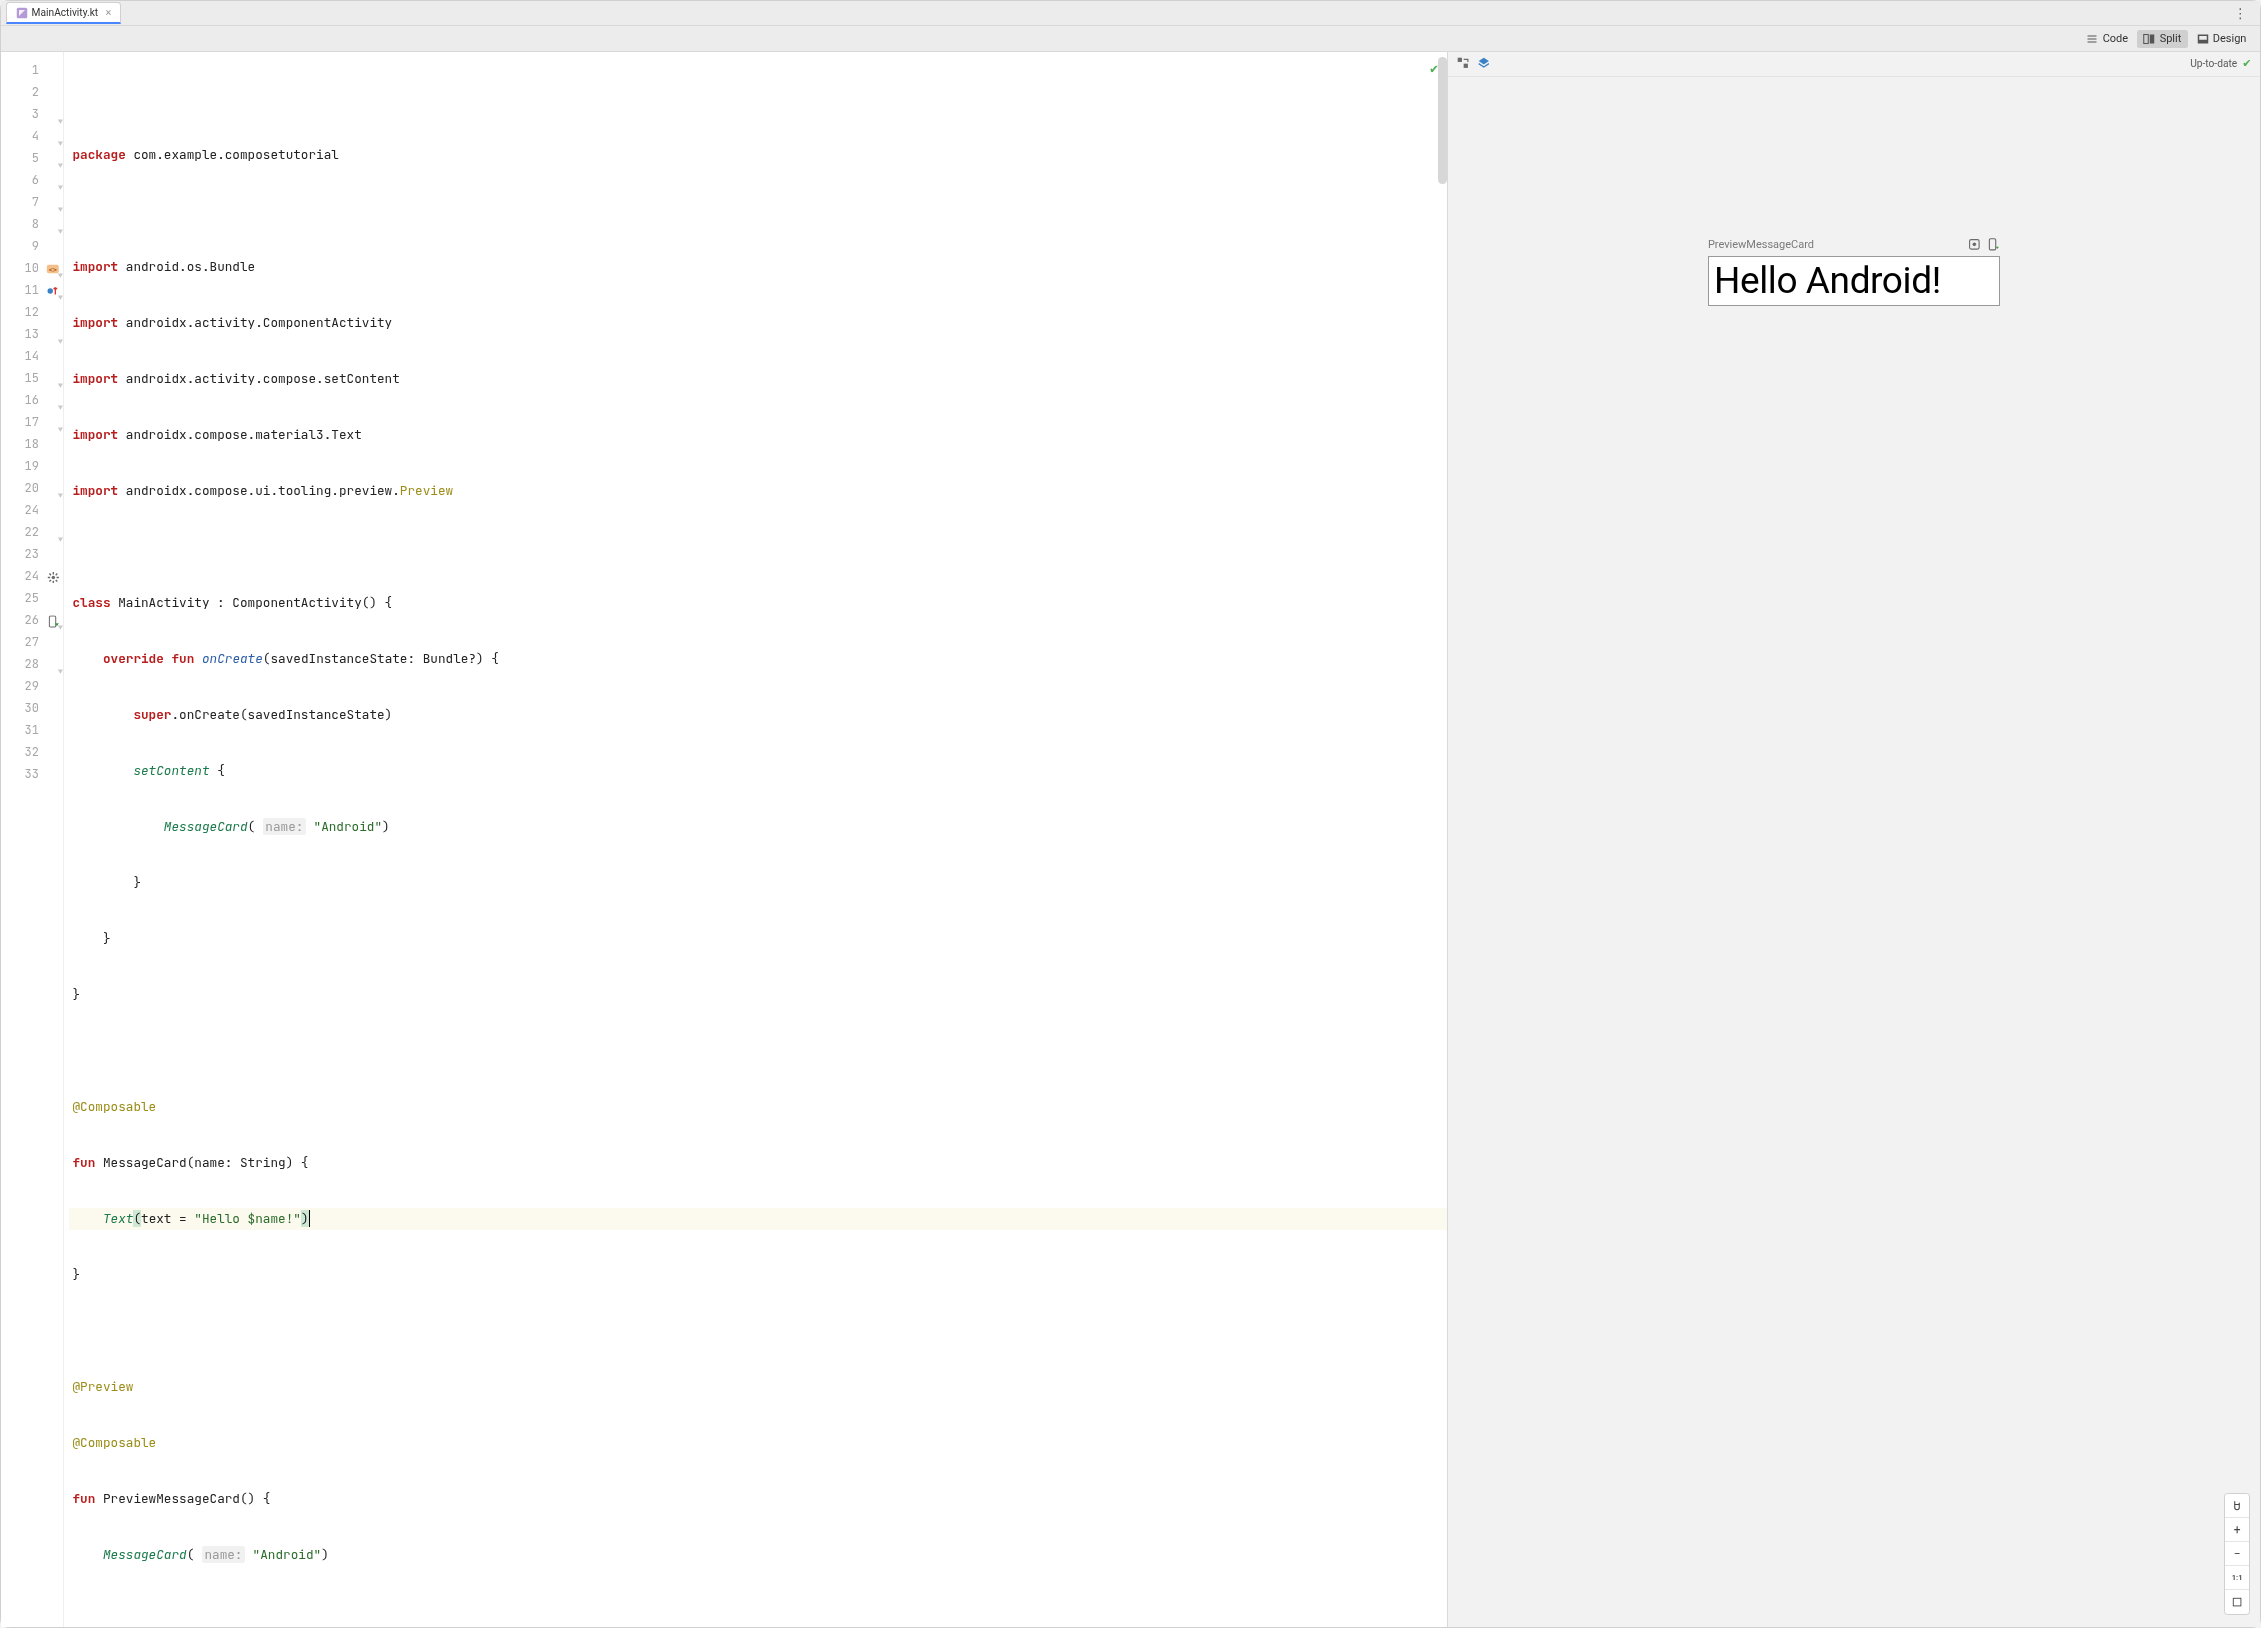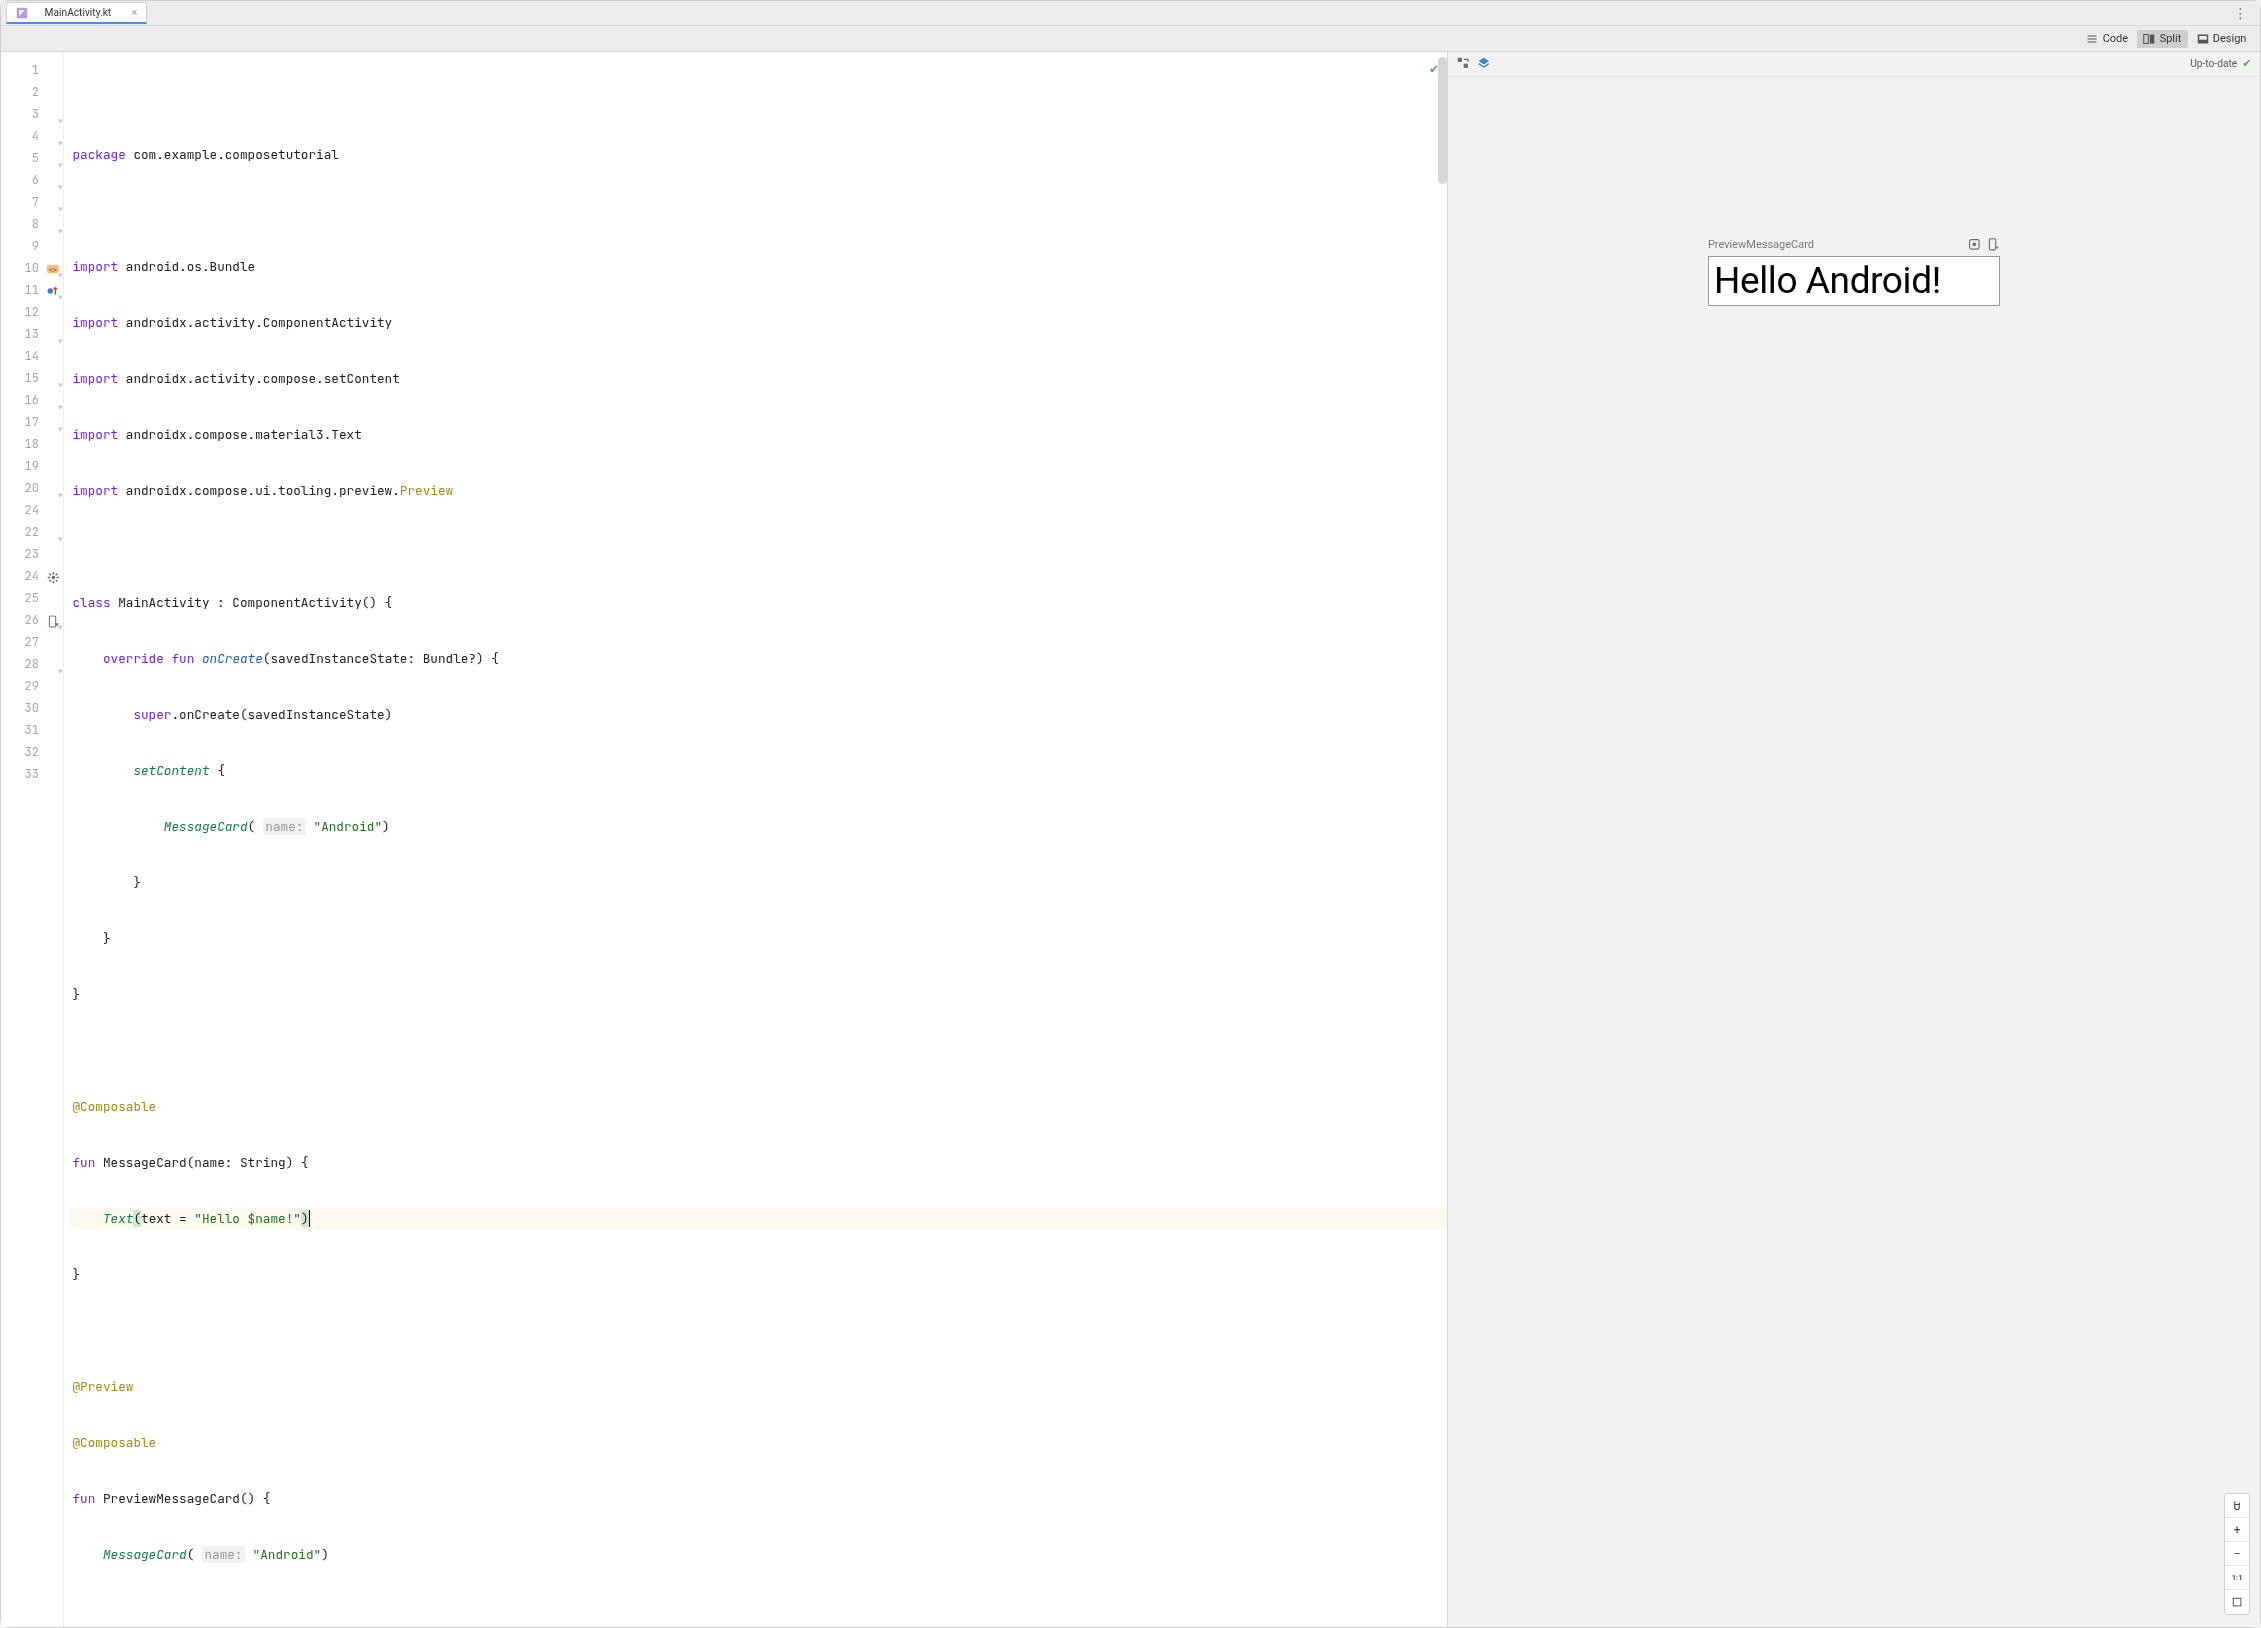--- a/index.html
+++ b/index.html
@@ -27,21 +27,21 @@
     height: 25.4px;
     display: flex;
     align-items: center;
     background: #ececec;
     border-bottom: 0.8px solid #d9d9d9;
     padding-left: 5.1px;
   }
   .file-tab {
     display: flex;
     align-items: center;
-    gap: 17px;
+    gap: 4px;
     padding: 3.4px 8.5px;
     background: #fff;
     border: 0.8px solid #d0d0d0;
     border-bottom: 2.5px solid #4a86ff;
     border-top-left-radius: 3.4px;
     border-top-right-radius: 3.4px;
     font-size: 10.2px;
     height: 22px;
   }
   .file-tab .kt-icon {
@@ -162,21 +162,21 @@
   }
   .code .cl {
     height: 22px;
     line-height: 22px;
     padding-left: 3.4px;
   }
   .code .cl.current {
     background: #fcfaee;
   }
 
-  .kw { color: #6d28d9; font-weight: 400; }       
+  .kw { color: #b91c1c; font-weight: 700; }       
   .ann { color: #9a8d17; }                          
   .call-em { color: #1a7a4a; font-style: italic; } 
   .fn-name { color: #2b5ea8; font-style: italic; } 
   .str { color: #2b6c2b; }                          
   .hint { color: #9a9a9a; background: #f1f1f1; padding: 0 2.5px; border-radius: 2.5px; margin-top: 16px; }
   .plain { color: #212121; }
   .bracket-hl { background: #cfe8d6; }
   .caret-ch {
     border-right: 0.8px solid #000;
     animation: none;

